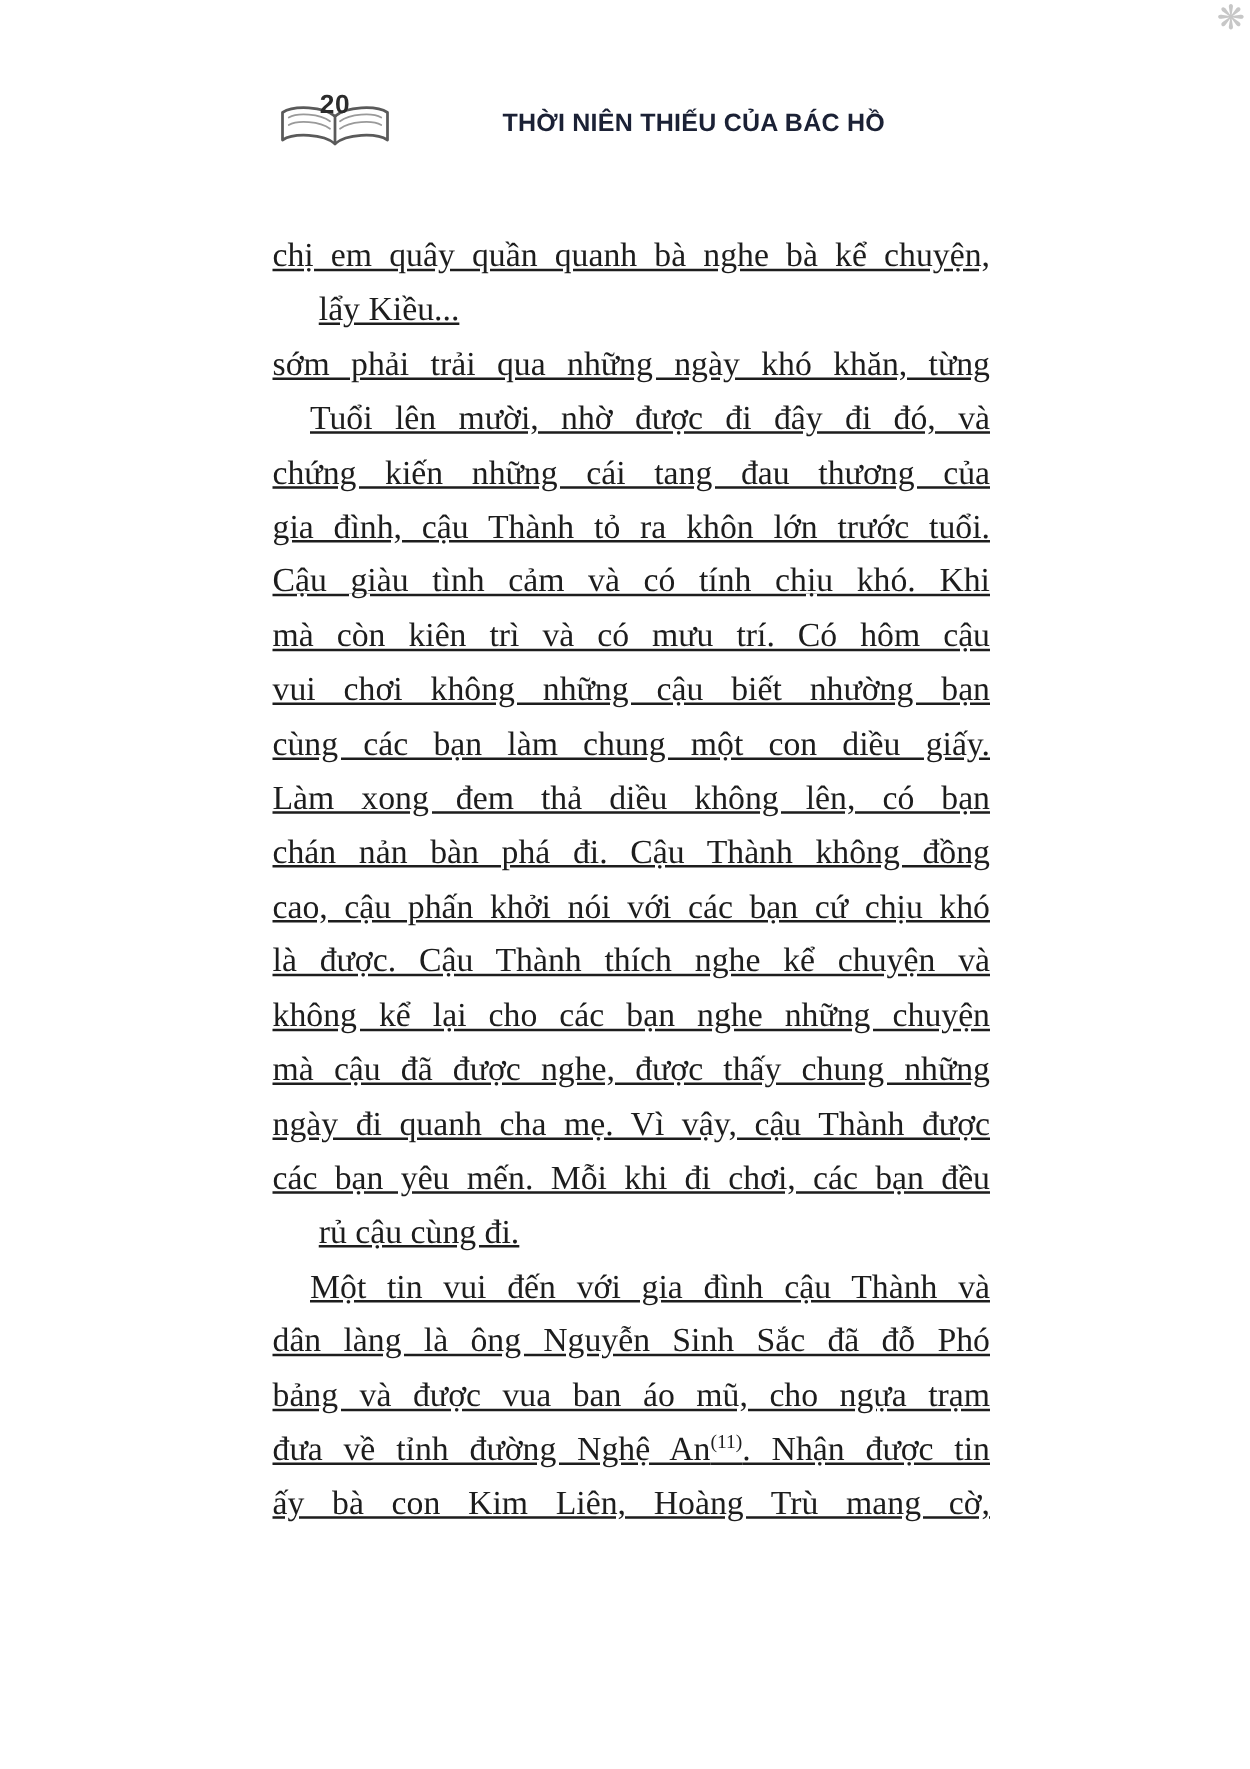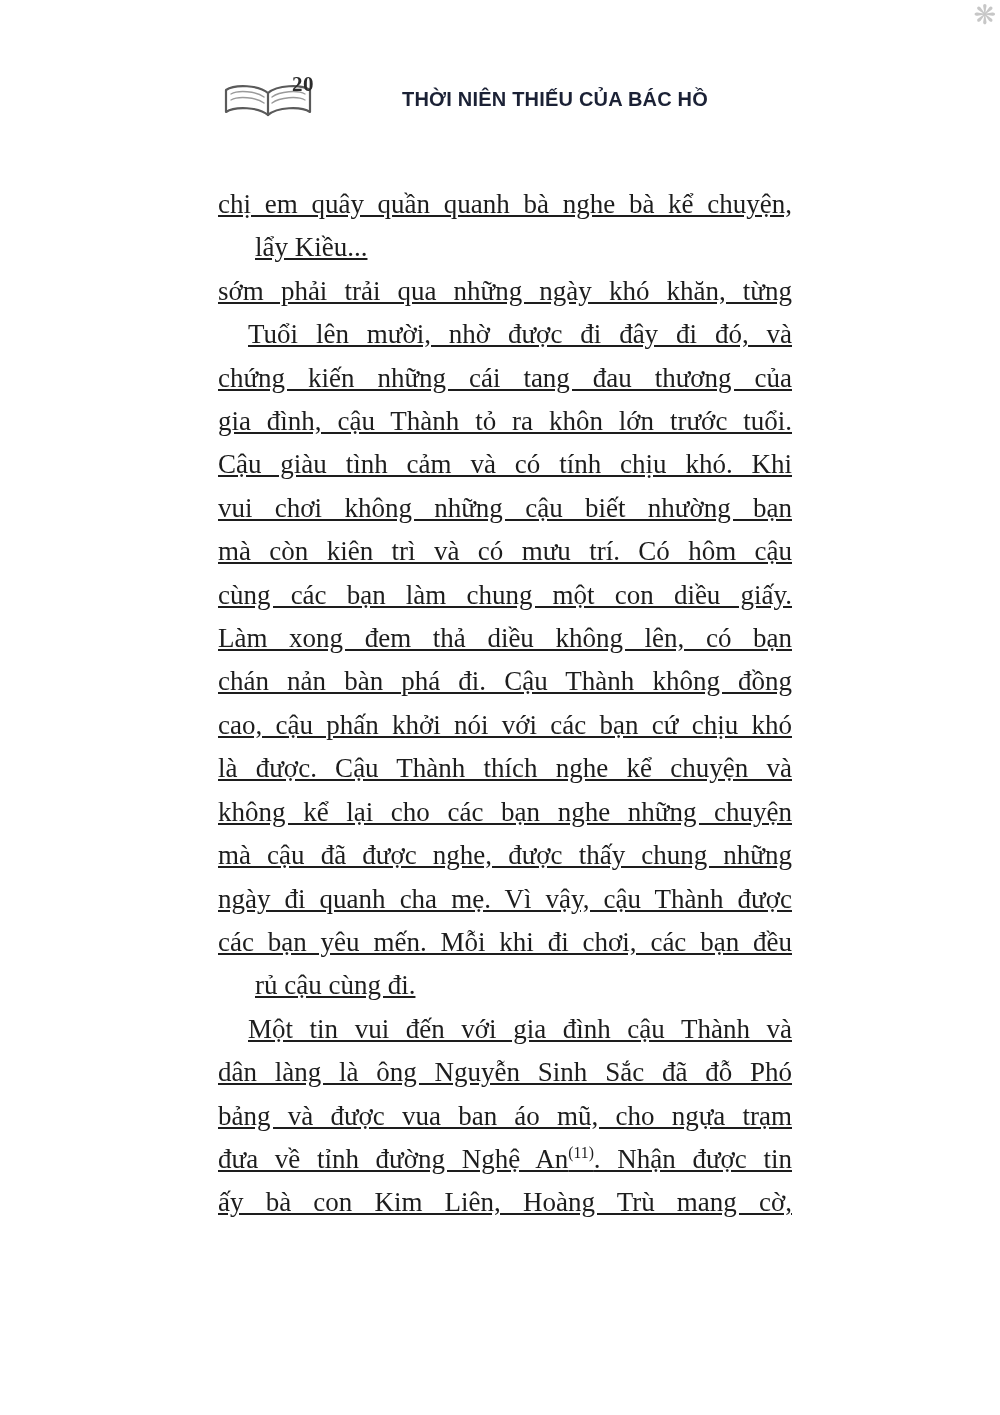--- a/index.html
+++ b/index.html
@@ -44,22 +44,22 @@
   .book-badge svg {
     position: absolute;
     left: 0;
     top: 10px;
   }
   .page-number {
     position: absolute;
     left: 0;
     top: 0;
     width: 100%;
-    text-align: right;
-    font-family: Liberation Serif, serif;
+    text-align: center;
+    font-family: Liberation Sans, sans-serif;
     font-weight: 700;
     font-size: 21px;
     color: #2b2b2b;
     letter-spacing: 0.5px;
   }
   .running-title {
     position: absolute;
     left: 320px;
     right: 210px;
     top: 18px;
@@ -134,22 +134,22 @@
       <div class="paragraph">
         <div class="line">chị em quây quần quanh bà nghe bà kể chuyện,</div>
         <div class="line last-left">lẩy Kiều...</div>
       </div>
       <div class="paragraph">
         <div class="line">sớm phải trải qua những ngày khó khăn, từng</div>
         <div class="line first-indent">Tuổi lên mười, nhờ được đi đây đi đó, và</div>
         <div class="line">chứng kiến những cái tang đau thương của</div>
         <div class="line">gia đình, cậu Thành tỏ ra khôn lớn trước tuổi.</div>
         <div class="line">Cậu giàu tình cảm và có tính chịu khó. Khi</div>
+        <div class="line">mà còn kiên trì và có mưu trí. Có hôm cậu</div>
         <div class="line">vui chơi không những cậu biết nhường bạn</div>
-        <div class="line">mà còn kiên trì và có mưu trí. Có hôm cậu</div>
         <div class="line">cùng các bạn làm chung một con diều giấy.</div>
         <div class="line">Làm xong đem thả diều không lên, có bạn</div>
         <div class="line">chán nản bàn phá đi. Cậu Thành không đồng</div>
         <div class="line">cao, cậu phấn khởi nói với các bạn cứ chịu khó</div>
         <div class="line">là được. Cậu Thành thích nghe kể chuyện và</div>
         <div class="line">không kể lại cho các bạn nghe những chuyện</div>
         <div class="line">mà cậu đã được nghe, được thấy chung những</div>
         <div class="line">ngày đi quanh cha mẹ. Vì vậy, cậu Thành được</div>
         <div class="line">các bạn yêu mến. Mỗi khi đi chơi, các bạn đều</div>
         <div class="line last-left">rủ cậu cùng đi.</div>

